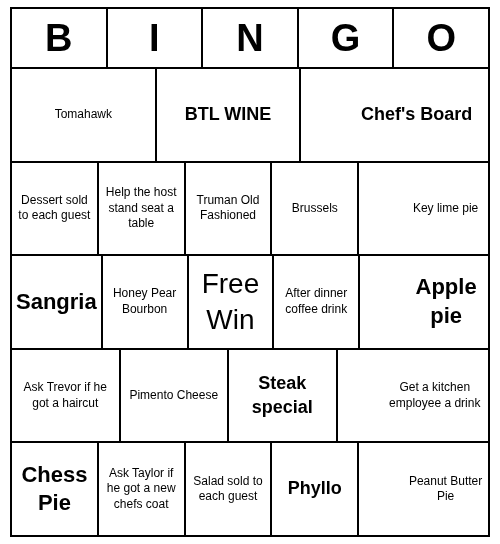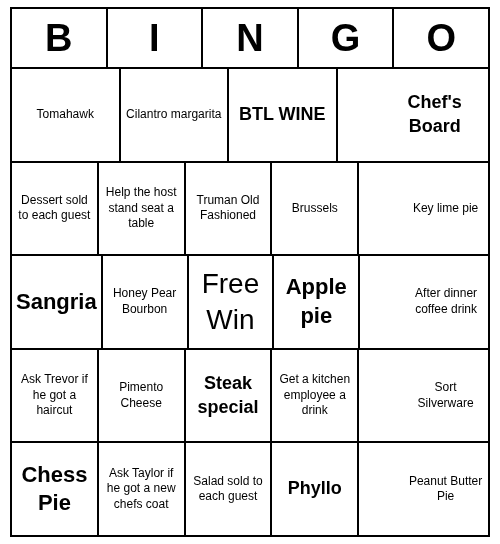--- a/index.html
+++ b/index.html
@@ -84,44 +84,42 @@
   <div class="bingo-header">
   <div class="bingo-header-cell">B</div>
       <div class="bingo-header-cell">I</div>
       <div class="bingo-header-cell">N</div>
       <div class="bingo-header-cell">G</div>
       <div class="bingo-header-cell">O</div>
     </div>
   <div class="bingo-grid">
   <div class="bingo-row">
         <div class="bingo-cell">Tomahawk</div>
-        <div class="bingo-cell">Cilantro margarita</div>
         <div class="bingo-cell medium-text">BTL WINE</div>
         <div class="bingo-cell medium-text">Chef's Board</div>
       </div>
       <div class="bingo-row">
         <div class="bingo-cell">Dessert sold to each guest</div>
         <div class="bingo-cell">Help the host stand seat a table</div>
         <div class="bingo-cell">Truman Old Fashioned</div>
         <div class="bingo-cell">Brussels</div>
         <div class="bingo-cell">Key lime pie</div>
       </div>
       <div class="bingo-row">
         <div class="bingo-cell large-text">Sangria</div>
         <div class="bingo-cell">Honey Pear Bourbon</div>
         <div class="bingo-cell free-win">Free Win</div>
+        <div class="bingo-cell">After dinner coffee drink</div>
         <div class="bingo-cell large-text">Apple pie</div>
-        <div class="bingo-cell">After dinner coffee drink</div>
       </div>
       <div class="bingo-row">
         <div class="bingo-cell">Ask Trevor if he got a haircut</div>
         <div class="bingo-cell">Pimento Cheese</div>
         <div class="bingo-cell medium-text">Steak special</div>
         <div class="bingo-cell">Get a kitchen employee a drink</div>
-        <div class="bingo-cell">Sort Silverware</div>
       </div>
       <div class="bingo-row">
         <div class="bingo-cell large-text">Chess Pie</div>
         <div class="bingo-cell">Ask Taylor if he got a new chefs coat</div>
         <div class="bingo-cell">Salad sold to each guest</div>
         <div class="bingo-cell medium-text">Phyllo</div>
         <div class="bingo-cell">Peanut Butter Pie</div>
       </div>
     </div>
 </div>

